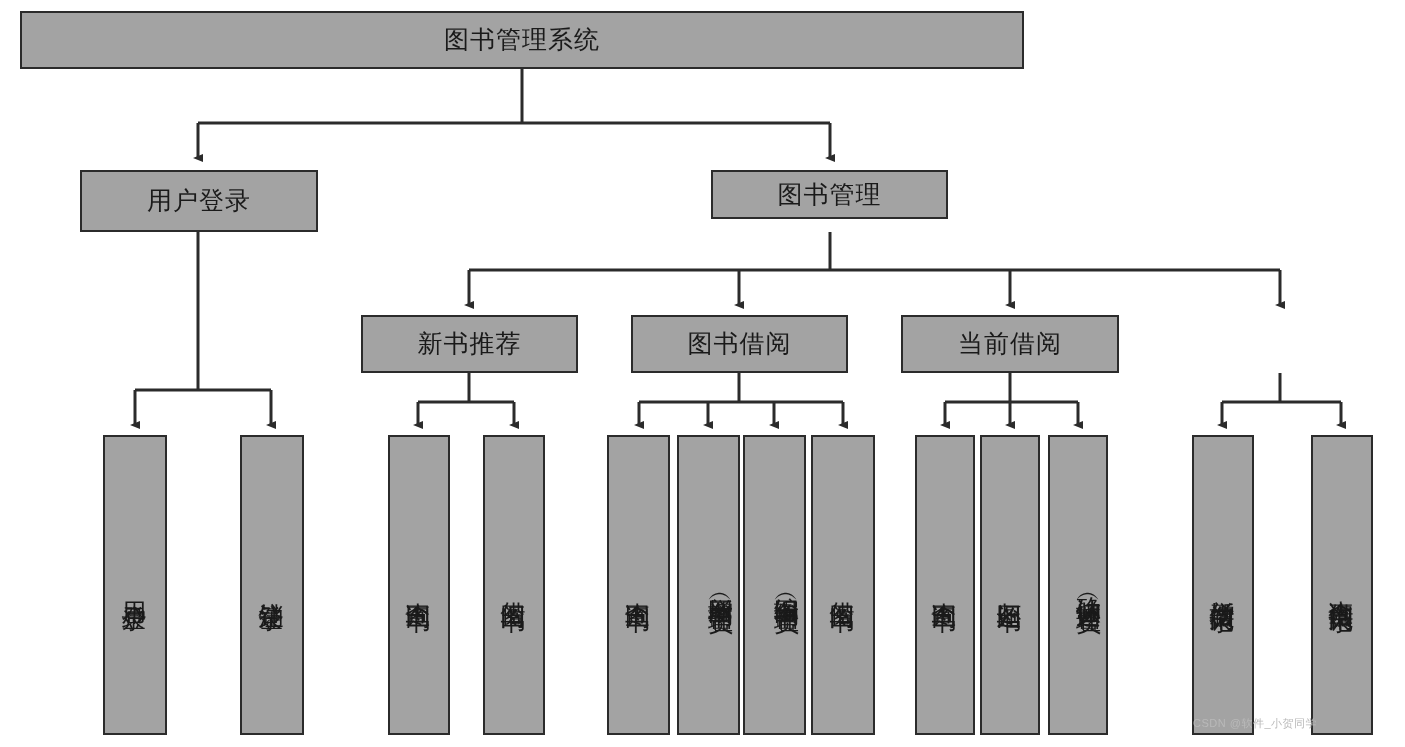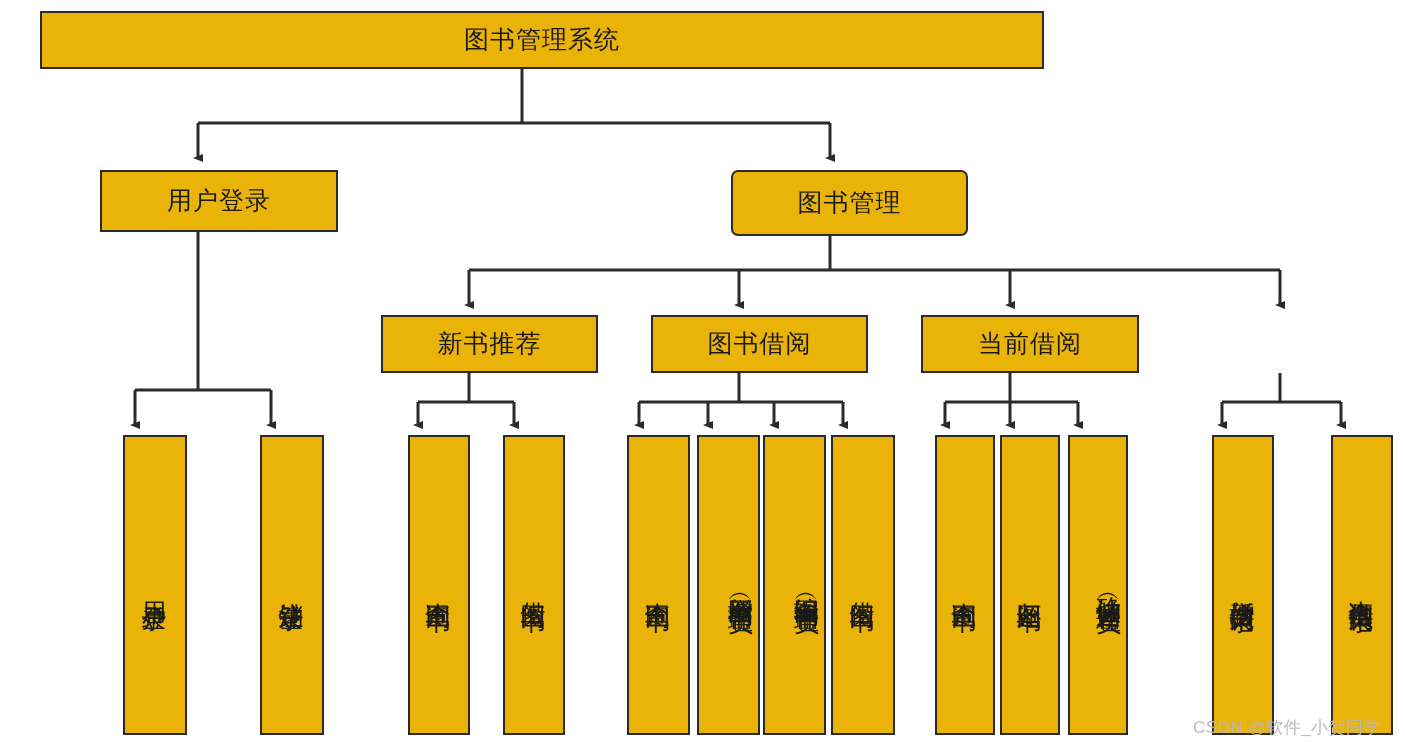--- a/index.html
+++ b/index.html
@@ -23,27 +23,26 @@
     position: absolute;
     left: 0;
     top: 0;
     width: 1405px;
     height: 747px;
     pointer-events: none;
   }
   .node {
     position: absolute;
     box-sizing: border-box;
-    background: #eab308;
+    background: #a3a3a3;
     border: 2px solid #2b2b2b;
     display: flex;
     align-items: center;
     justify-content: center;
     color: #1a1a1a;
-    margin-left: 20px;
   }
   .node.horiz {
     font-size: 25px;
     letter-spacing: 1px;
     line-height: 1.1;
   }
   .node.vert {
     writing-mode: vertical-rl;
     text-orientation: upright;
     font-size: 25px;
@@ -56,21 +55,21 @@
     writing-mode: vertical-rl;
     text-orientation: upright;
     display: block;
     white-space: nowrap;
   }
   .node.vert.tall-text {
     align-items: flex-start;
   }
   .watermark {
     position: absolute;
-    font-size: 17px;
+    font-size: 11px;
     color: #b9b9b9;
     white-space: nowrap;
     letter-spacing: 0.5px;
   }
 </style>
 </head>
 <body>
 
 <div id="diagram-root">
 
@@ -124,21 +123,21 @@
     </g>
   </svg>
 
   <div class="node horiz" style="left:20px; top:11px; width:1004px; height:58px;">
     <span>图书管理系统</span>
   </div>
 
   <div class="node horiz" style="left:80px; top:170px; width:238px; height:62px;">
     <span>用户登录</span>
   </div>
-  <div class="node horiz" style="left:711px; top:170px; width:237px; height:66px;border-radius:7px;">
+  <div class="node horiz" style="left:711px; top:170px; width:237px; height:49px;">
     <span>图书管理</span>
   </div>
 
   <div class="node horiz" style="left:361px; top:315px; width:217px; height:58px;">
     <span>新书推荐</span>
   </div>
   <div class="node horiz" style="left:901px; top:315px; width:218px; height:58px;">
     <span>当前借阅</span>
   </div>
   <div class="node horiz" style="left:631px; top:315px; width:217px; height:58px;">

